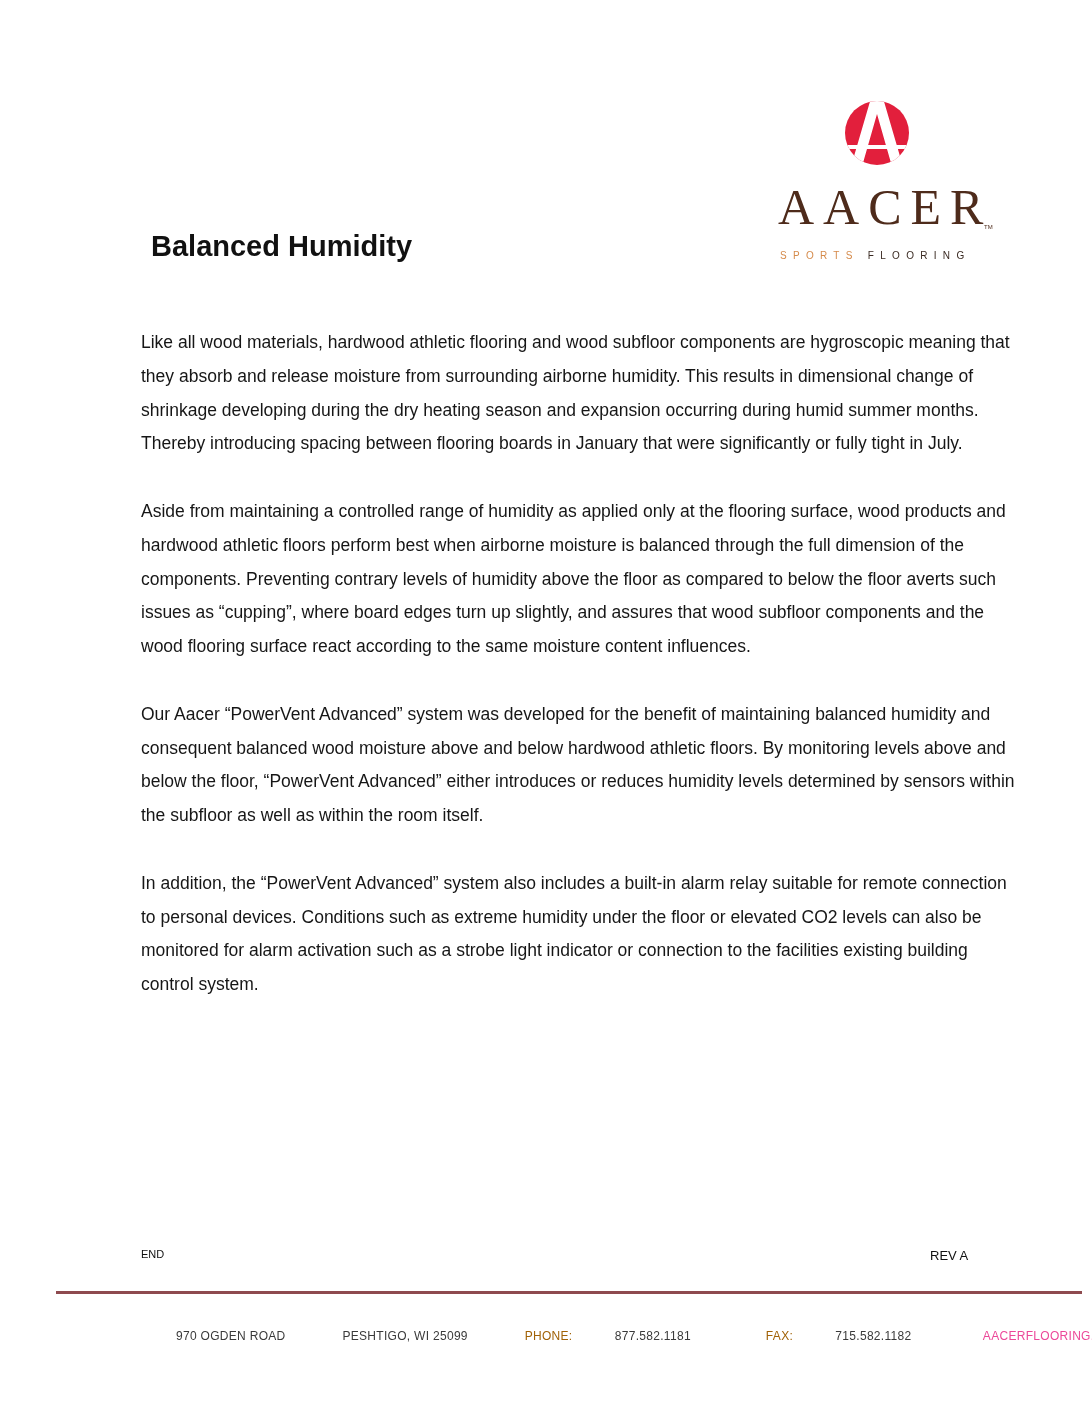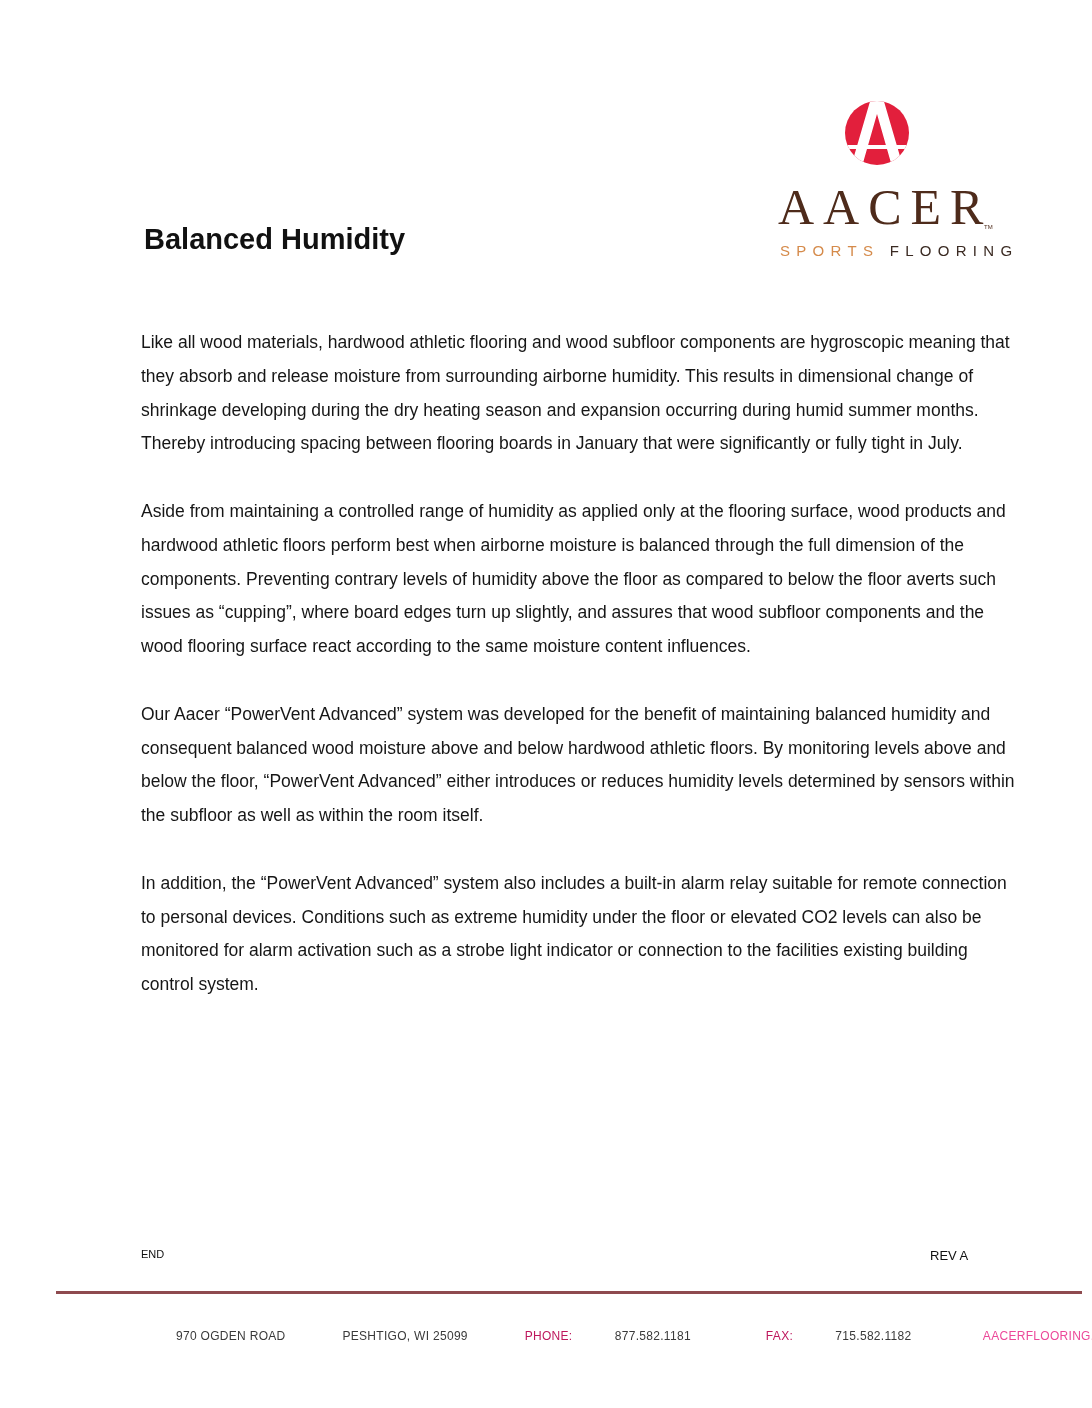--- a/index.html
+++ b/index.html
@@ -5,35 +5,35 @@
   html, body { margin: 0; padding: 0; background: #ffffff; }
   body { width: 1092px; height: 1408px; position: relative; overflow: hidden;
          font-family: "Liberation Sans", sans-serif; color: #111111; }
   .logo { position: absolute; left: 756px; top: 96px; width: 250px; height: 170px; }
   .logo-mark { position: absolute; left: 88px; top: 4px; width: 66px; height: 66px; }
   .logo-word { position: absolute; left: 22px; top: 86px; width: 240px;
                font-family: "Liberation Serif", serif; font-size: 50px; line-height: 50px;
                letter-spacing: 9px; color: #4e2b1b; white-space: nowrap; }
   .logo-tm { position: absolute; left: 228px; top: 128px; font-family: "Liberation Sans", sans-serif;
              font-size: 6px; color: #4e2b1b; }
-  .logo-tag { position: absolute; left: 24px; top: 146px; font-size: 15px; letter-spacing: 6.3px;
+  .logo-tag { position: absolute; left: 24px; top: 154px; font-size: 10px; letter-spacing: 6.3px;
               white-space: nowrap; }
   .tag-sports { color: #d58a4a; }
   .tag-flooring { color: #3a2a22; }
   .title { position: absolute; left: 141px; top: 220px; font-size: 29px; font-weight: bold;
-           margin: 3px; color: #111; }
+           margin: 10px; color: #111; }
   .body { position: absolute; left: 141px; top: 326px; width: 880px; }
   .para { font-size: 17.5px; line-height: 33.8px; margin: 0 0 33.8px 0; color: #161616; }
   .end-mark { position: absolute; left: 141px; top: 1248px; font-size: 11px; }
   .rev-mark { position: absolute; left: 930px; top: 1248px; font-size: 13px; }
   .rule { position: absolute; left: 56px; top: 1291px; width: 1026px; height: 3px; background: #8e4a4f; }
   .footer { position: absolute; left: 141px; top: 1329px; font-size: 12px; color: #3a3a3a;
             white-space: nowrap; letter-spacing: 0.3px; }
   .footer span { margin-right: 0; margin-left: 35px; }
-  .f-label { color: #be185d; }
+  .f-label { color: #a16207; }
   .f-web { color: #ec4899; }
 </style>
 </head>
 <body>
 
 <div class="logo">
   <svg class="logo-mark" viewBox="0 0 66 66">
     <defs>
       <clipPath id="circ">
           <circle cx="33" cy="33" r="32"></circle>

